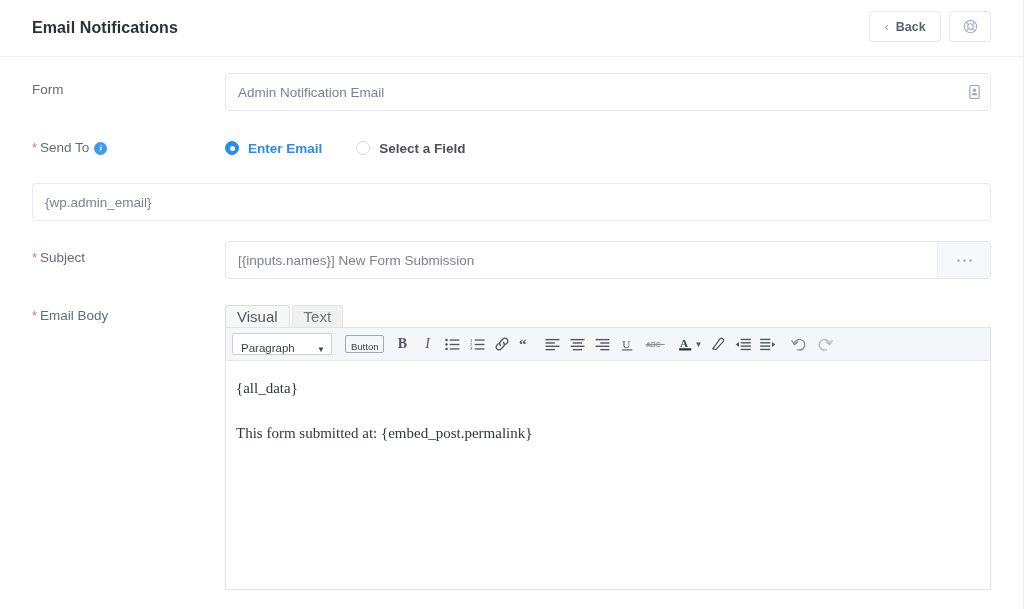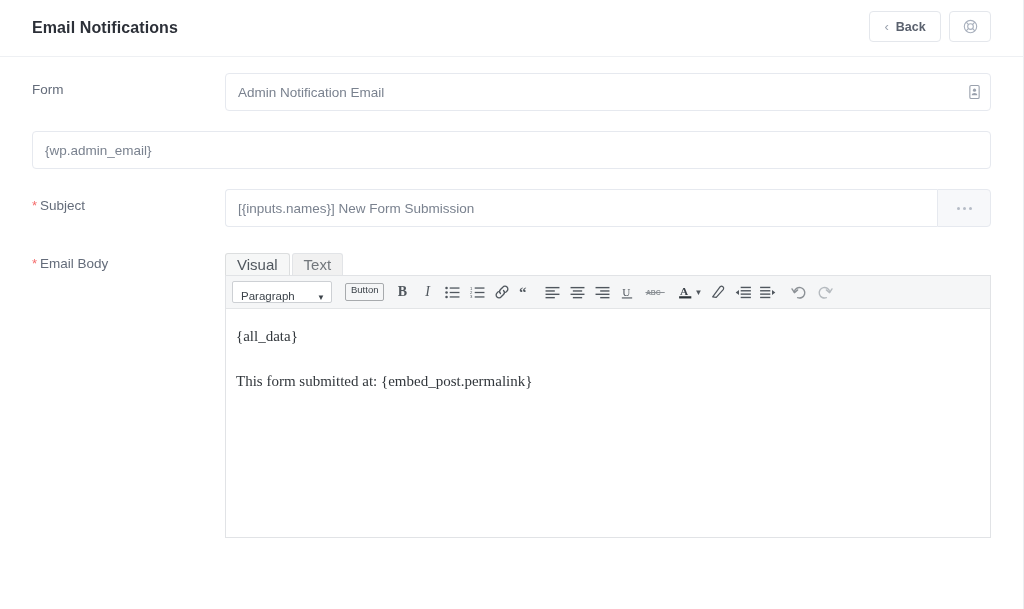--- a/index.html
+++ b/index.html
@@ -272,21 +272,21 @@
     flex: none;
   }
   .tb-btn.wide { width: 32px; }
   .tb-text-btn {
     height: 18px;
     padding: 0 5px;
     border: 1px solid #a7aaad;
     border-radius: 2px;
     font-size: 9.5px;
     color: #3c434a;
-    display: flex; align-items: flex-start;
+    display: flex; align-items: flex-end;
     background: #f5f6f7;
     cursor: pointer;
     margin: 0 5px;
   }
   .tb-b { font-weight: bold; font-size: 14px; font-family: "Liberation Serif", serif; }
   .tb-i { font-style: italic; font-size: 14px; font-family: "Liberation Serif", serif; }
   .tb-sep { width: 5px; }
   .tb-caret-sm { font-size: 8px; color: #50575e; margin-left: -4px; margin-right: 3px; cursor: pointer; }
 
   .editor-content {
@@ -342,20 +342,37 @@
             <svg width="13" height="15" viewBox="0 0 14 16">
               <rect x="2" y="1" width="10" height="14" rx="1.4" fill="none" stroke="#9aa1ad" stroke-width="1.2"></rect>
               <circle cx="7" cy="6" r="1.7" fill="#9aa1ad"></circle>
               <path d="M4 11.6c0-1.6 1.4-2.4 3-2.4s3 .8 3 2.4z" fill="#9aa1ad"></path>
             </svg>
           </span>
         </div>
       </div>
     </div>
 
+    <div class="row">
+      <div class="label-col">
+        <span class="req">*</span><span>Send To</span><span class="info-dot">i</span>
+      </div>
+      <div class="field-col">
+        <div class="radio-group">
+          <div class="radio on">
+            <span class="circle"></span>
+            <span class="rlabel">Enter Email</span>
+          </div>
+          <div class="radio">
+            <span class="circle"></span>
+            <span class="rlabel">Select a Field</span>
+          </div>
+        </div>
+      </div>
+    </div>
 
     <div class="row">
       <div class="field-col">
         <div class="input">
           <span class="val">{wp.admin_email}</span>
         </div>
       </div>
     </div>
 
     <div class="row">

